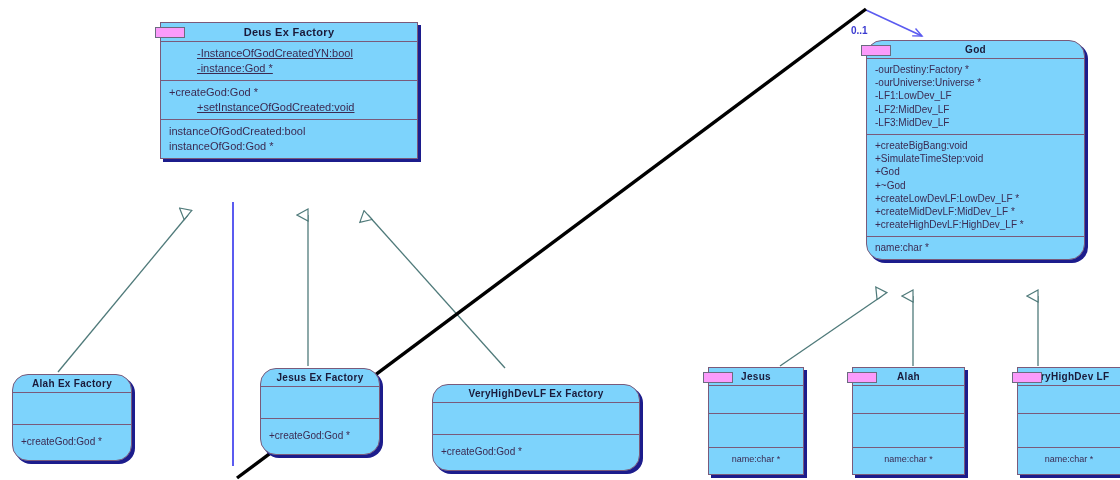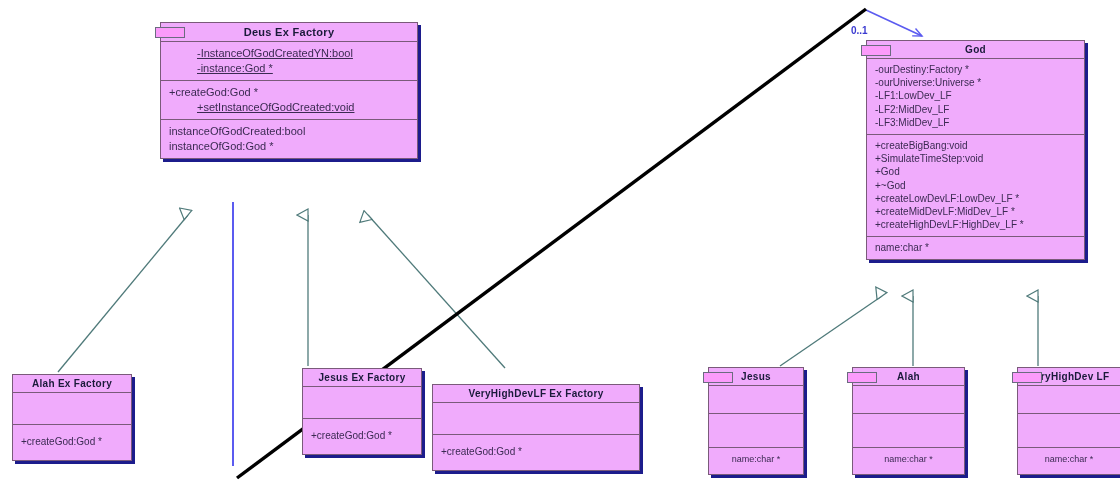--- a/index.html
+++ b/index.html
@@ -7,21 +7,21 @@
     width:1120px;height:480px;background:#ffffff;
     font-family:"Liberation Sans",sans-serif;
     position:relative;overflow:hidden;
   }
   #canvas{position:absolute;left:0;top:0;width:1120px;height:480px;}
   svg.edges{position:absolute;left:0;top:0;width:1120px;height:480px;pointer-events:none;}
 
   
   .uml{
     position:absolute;
-    background:#f0abfc;
+    background:#7dd3fc;
     border:1px solid #7a5a7a;
     box-sizing:border-box;
     box-shadow:3px 3px 0 0 #1c1c8c;
     z-index:5;
   }
   .tab{
     position:absolute;
     left:-6px;top:4px;
     width:30px;height:11px;
     background:#fb9bfb;
@@ -41,21 +41,21 @@
   .comp .row{
     color:#3b2a52;
     white-space:nowrap;
     line-height:1.32;
   }
   .row.ul{text-decoration:underline;margin-left:28px;}
   .empty{height:22px;}
 
   
   .f11{font-size:11px;}
-  .f10{font-size:10px;}
+  .f10{font-size:10px;border-radius:16px;}
   .f9{font-size:9px;}
 </style>
 </head>
 <body>
 
 <div id="canvas">
 
   <svg class="edges" viewBox="0 0 1120 480">
     <defs>
       <marker id="hollowTri" markerWidth="14" markerHeight="14" refX="7" refY="12" orient="auto" markerUnits="userSpaceOnUse">
@@ -148,21 +148,21 @@
   <div class="uml f10" style="left:12px;top:374px;width:120px;">
     <div class="title">Alah Ex Factory</div>
     <div class="sep"></div>
     <div class="comp empty"></div>
     <div class="sep"></div>
     <div class="comp" style="padding-top:10px;padding-bottom:12px;">
       <div class="row">+createGod:God *</div>
     </div>
   </div>
 
-  <div class="uml f10" style="left:260px;top:368px;width:120px;margin-left:42px;">
+  <div class="uml f10" style="left:260px;top:368px;width:120px;">
     <div class="title">Jesus Ex Factory</div>
     <div class="sep"></div>
     <div class="comp empty"></div>
     <div class="sep"></div>
     <div class="comp" style="padding-top:10px;padding-bottom:12px;">
       <div class="row">+createGod:God *</div>
     </div>
   </div>
 
   <div class="uml f10" style="left:432px;top:384px;width:208px;">

